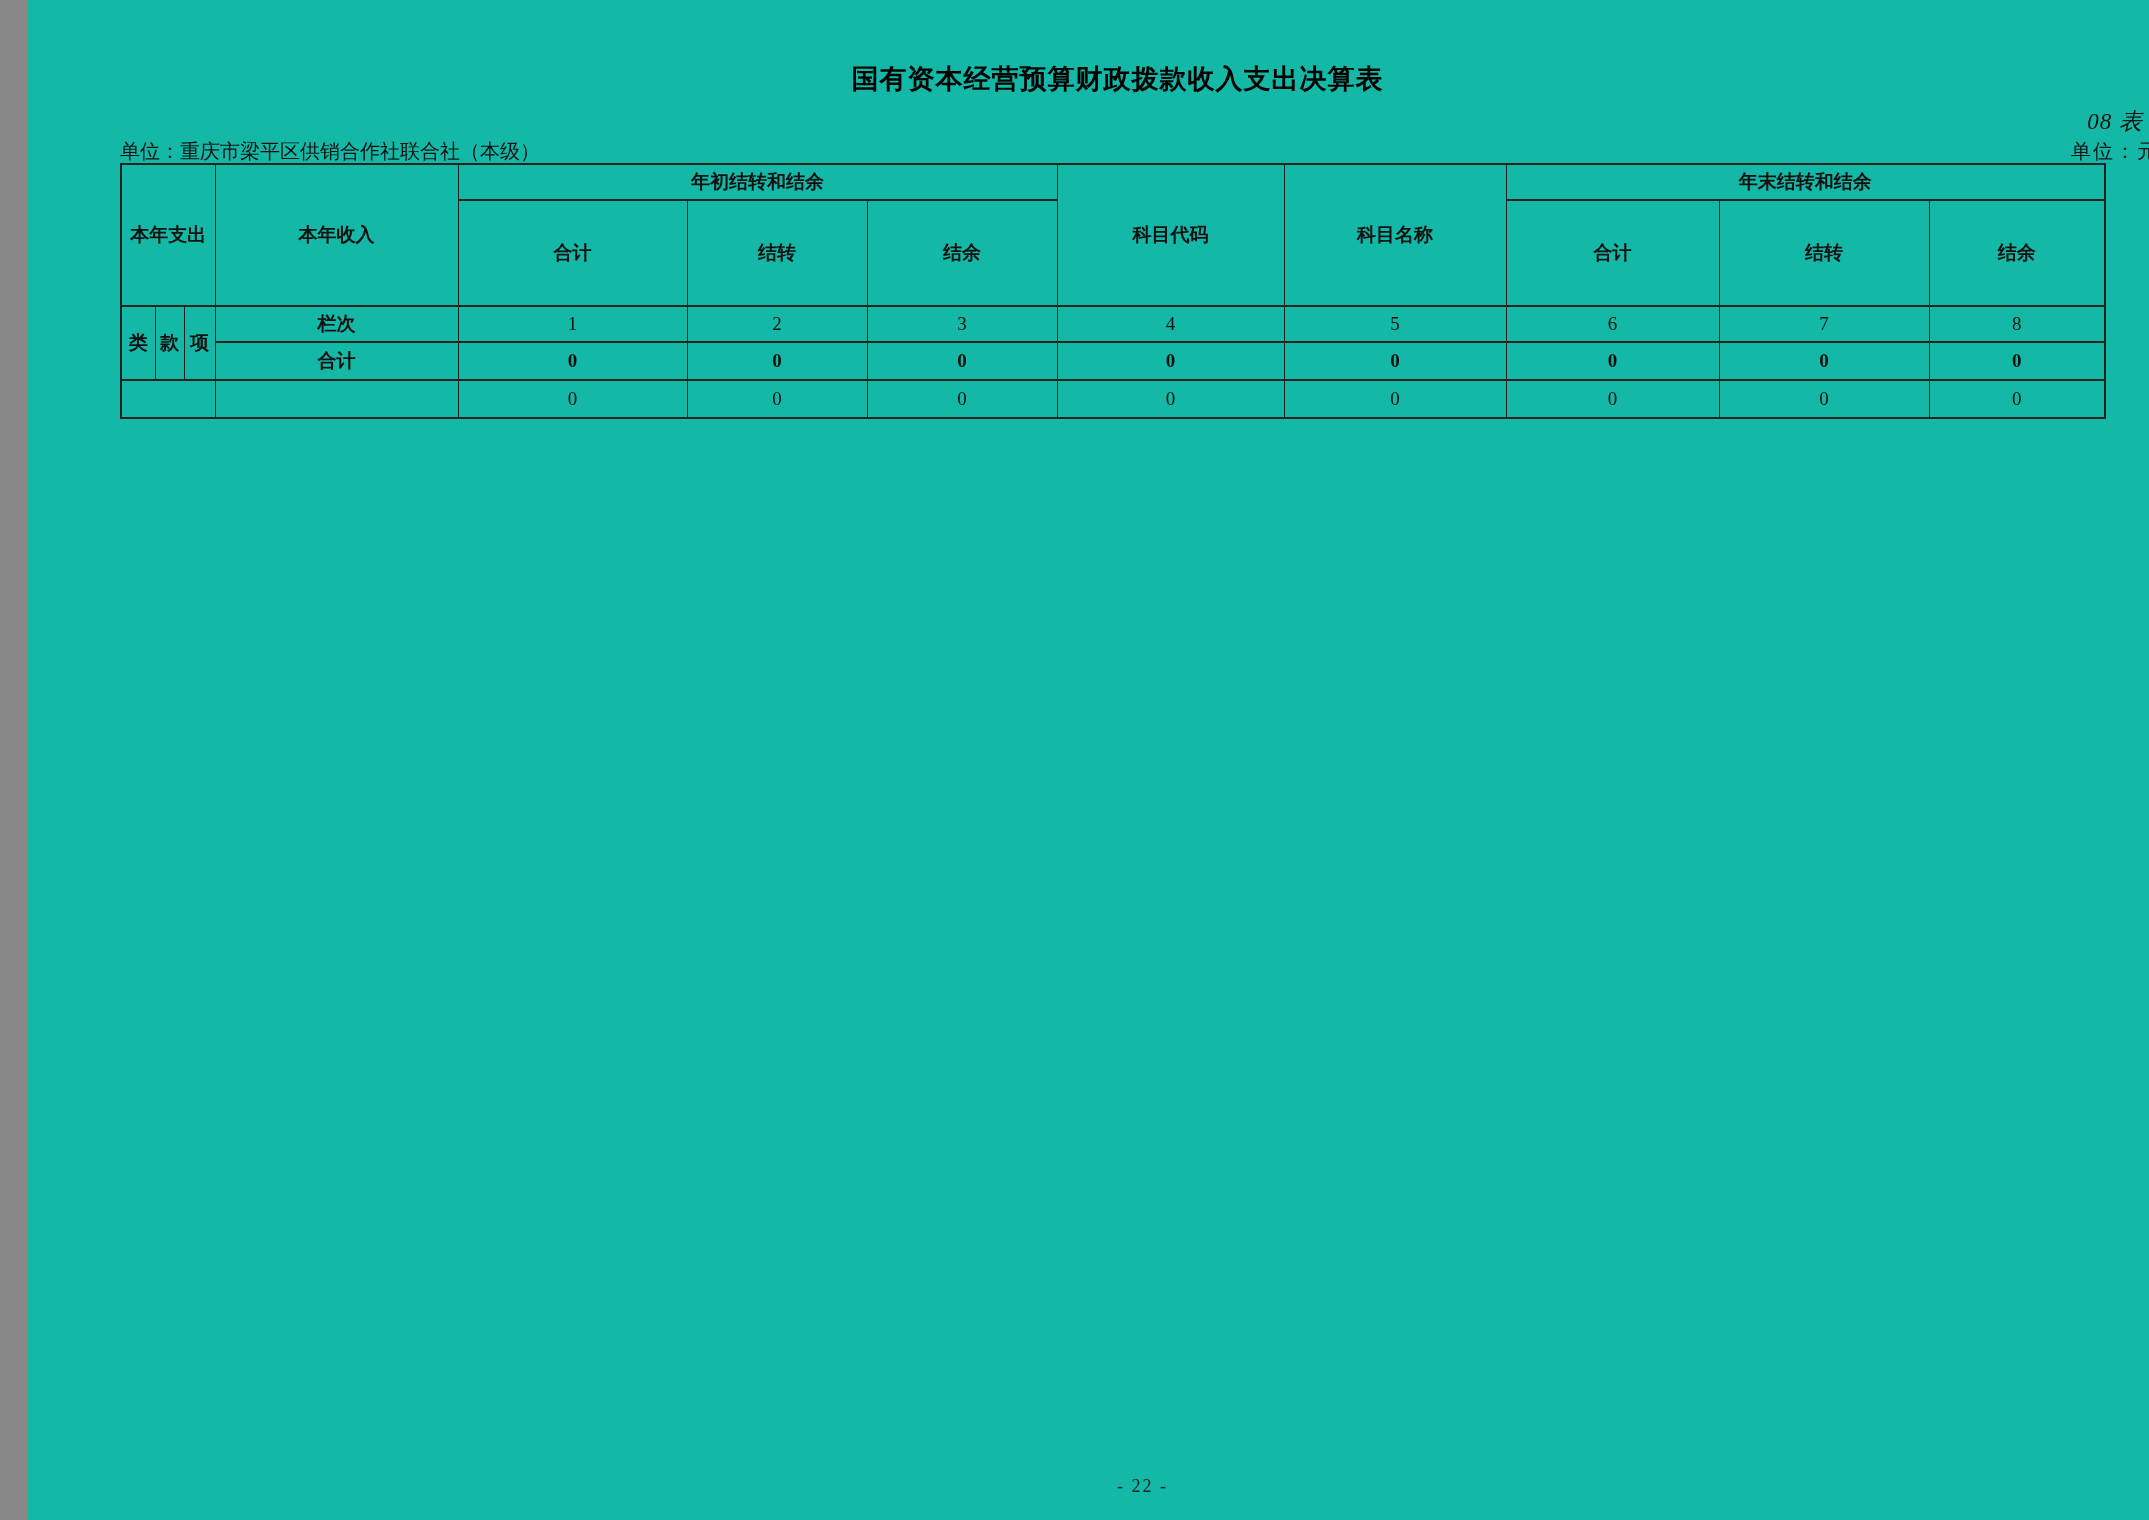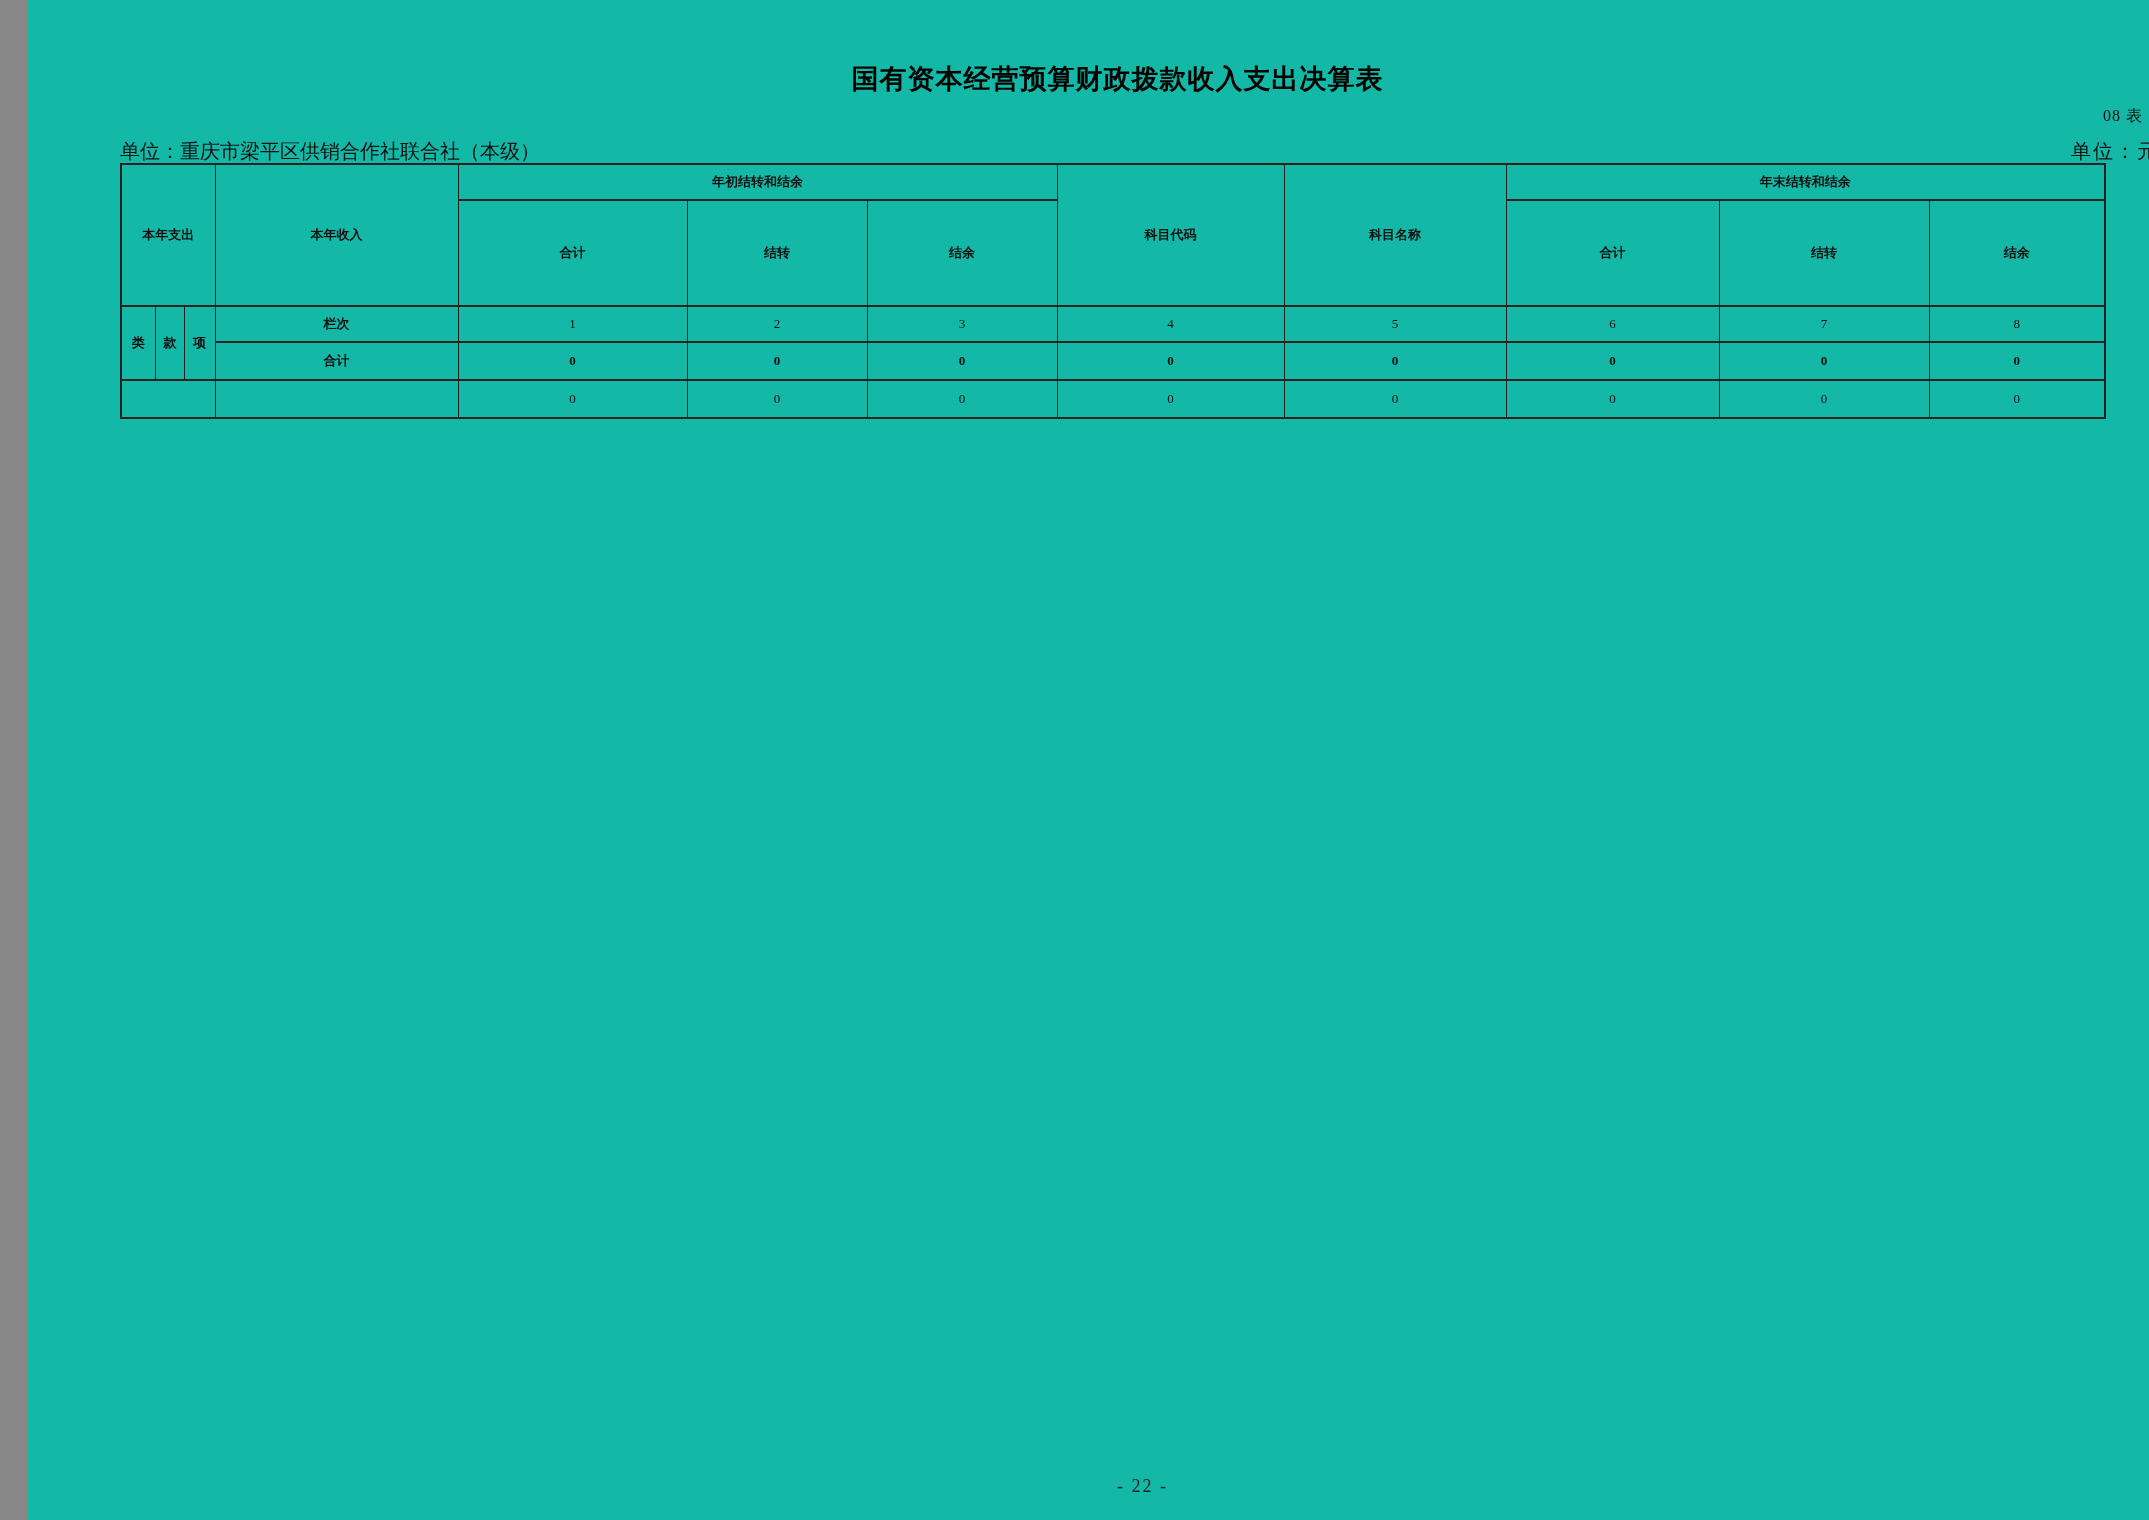--- a/index.html
+++ b/index.html
@@ -15,41 +15,41 @@
   .title {
     position:absolute; top:61px; left:0; width:100%;
     box-sizing:border-box; padding-left:30px;
     text-align:center;
     font-family:"Liberation Sans","DejaVu Sans",sans-serif;
     font-weight:bold; font-size:27px; letter-spacing:1px;
     color:#000;
   }
   .sheet-no {
     position:absolute; top:106px; right:34px;
-    font-size:16px; letter-spacing:1px;
+    font-size:23px; letter-spacing:1px;font-style:italic;
   }
   .meta-row {
     position:absolute; top:138px; left:92px; right:18px;
     display:flex; justify-content:space-between; align-items:center;
     font-size:20px;
   }
   .meta-row .right { letter-spacing:2px; }
 
   table.fin {
     position:absolute; left:92px; top:163px;
     border-collapse:collapse; table-layout:fixed;
     width:1984px;
     border:2px solid #222;
   }
   table.fin td {
     border:1px solid #222;
     border-top-width:2px; border-bottom-width:2px;
-    padding:8px;
+    padding:0;
     text-align:center; vertical-align:middle;
-    font-size:13px;
+    font-size:19px;
     overflow:hidden;
     line-height:1.35;
   }
   .hdr {
     font-family:"Liberation Sans","DejaVu Sans",sans-serif;
     font-weight:bold; font-size:21px;
   }
   td.code-hdr { padding:0 9px; }
   .lbl {
     font-family:Liberation Serif, serif;

